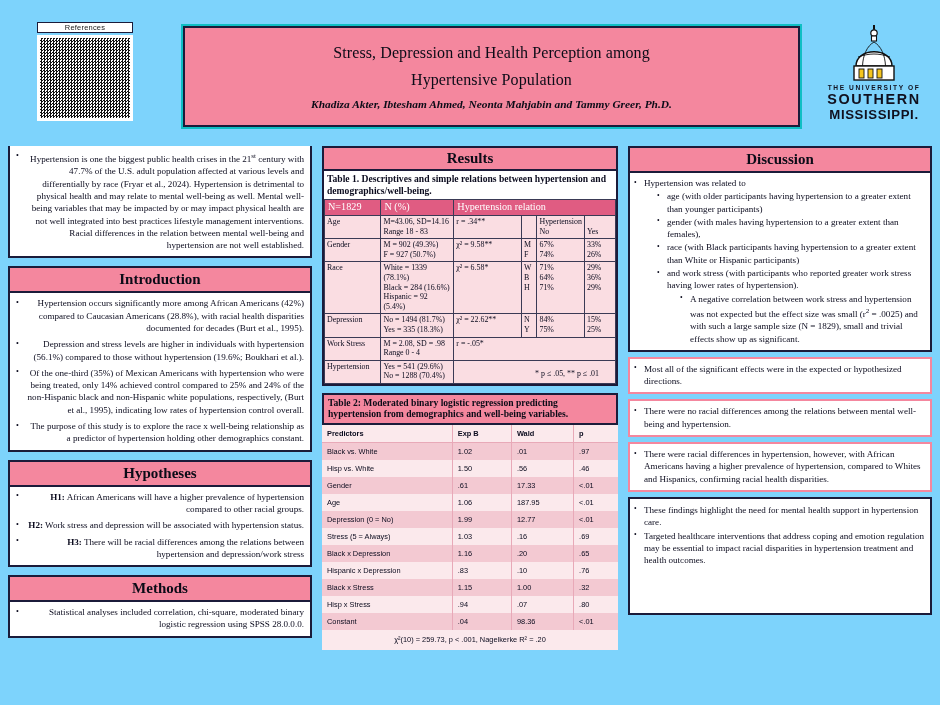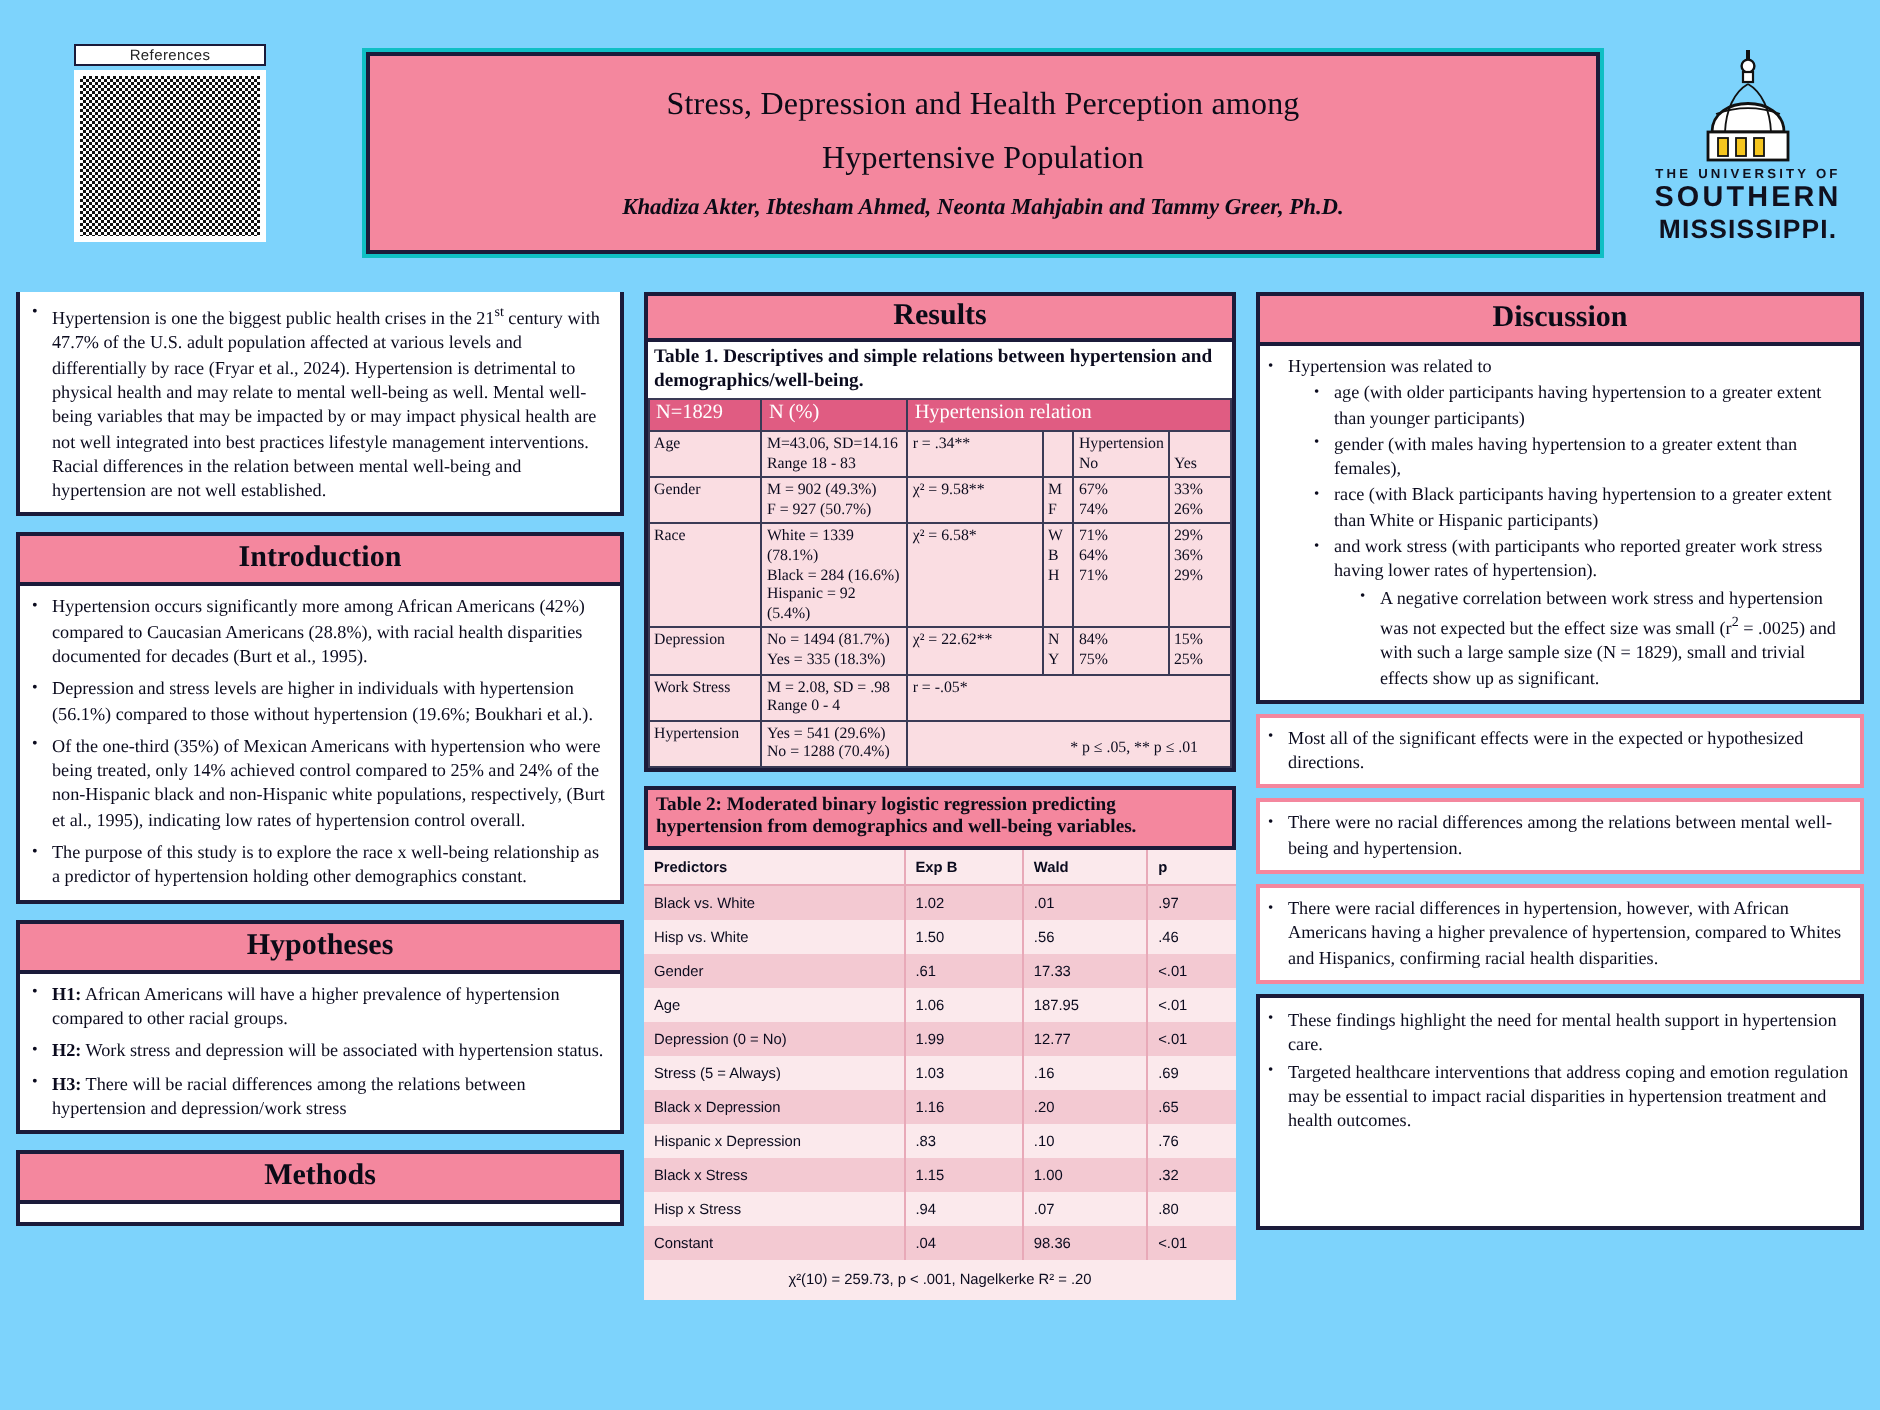--- a/index.html
+++ b/index.html
@@ -154,21 +154,21 @@
     padding: 4px 6px 5px 4px;
   }
 
   ul.bl { list-style: none; }
   ul.bl > li {
     position: relative;
     padding-left: 12px;
     font-size: 9.1px;
     line-height: 12.3px;
     margin-bottom: 4px;
-    text-align: left;
+    text-align: right;
   }
   ul.bl > li:last-child { margin-bottom: 0; }
   ul.bl > li::before {
     content: "\2022";
     position: absolute;
     left: 2px; top: -0.5px;
     font-size: 8px;
   }
   .b { font-weight: bold; }
   sup { font-size: 7px; vertical-align: super; }
@@ -376,20 +376,21 @@
           <li><span class="b">H2:</span> <span>Work stress and depression will be associated with hypertension status.</span></li>
           <li><span class="b">H3:</span> <span>There will be racial differences among the relations between hypertension and depression/work stress</span></li>
         </ul>
       </div>
     </div>
 
     <div class="section">
       <div class="sec-head">Methods</div>
       <div class="sec-body">
         <ul class="bl">
+          <li>Statistical analyses included correlation, chi-square, moderated binary logistic regression using SPSS 28.0.0.0.</li>
         </ul>
       </div>
     </div>
 
   </div>
 
   <div class="col col-mid">
 
     <div class="results-head">Results</div>
 

